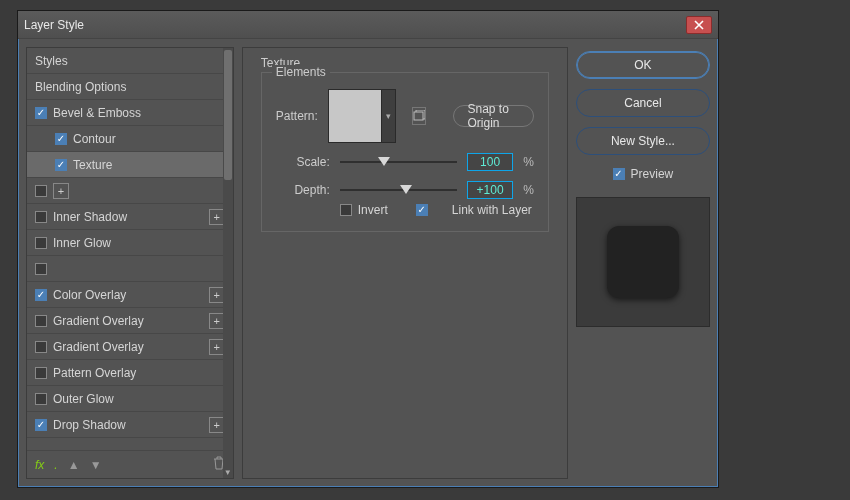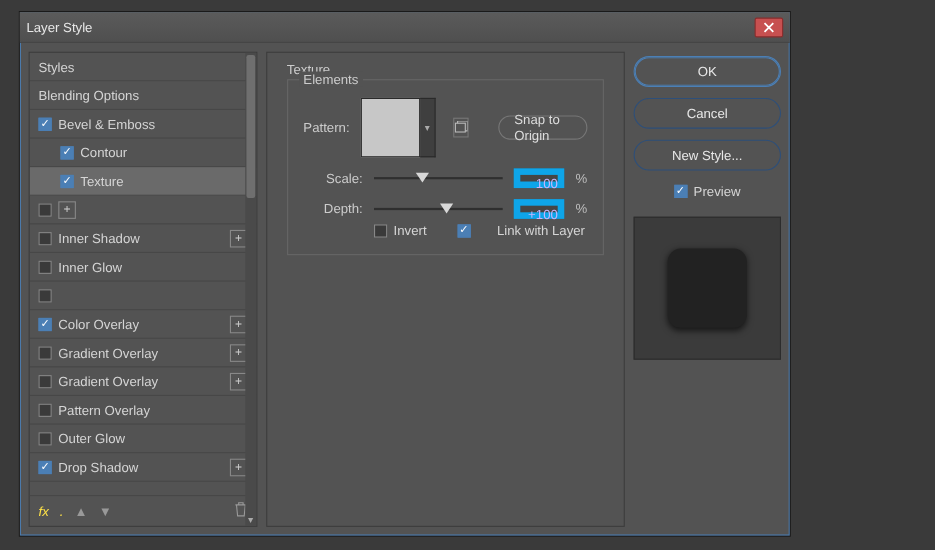--- a/index.html
+++ b/index.html
@@ -14,41 +14,41 @@
 .row{height:26px;display:flex;align-items:center;padding:0 8px;border-bottom:1px solid #474747;position:relative;gap:6px}
 .row.header{background:#535353}
 .row.subhead{background:#535353}
 .row.selected{background:#6a6a6a}
 .row .label{flex:1;white-space:nowrap;overflow:hidden;text-overflow:ellipsis}
 .cbox{width:12px;height:12px;border:1px solid #888;background:#3a3a3a;display:inline-flex;align-items:center;justify-content:center;flex-shrink:0}
 .cbox.checked{background:#4b7fb5;border-color:#4b7fb5}
 .cbox.checked::after{content:"✓";color:#fff;font-size:10px;line-height:10px}
 .plusbox{width:16px;height:16px;border:1px solid #888;display:flex;align-items:center;justify-content:center;color:#ccc;font-size:11px;flex-shrink:0}
 .footer-row{height:28px;border-top:1px solid #474747;display:flex;align-items:center;padding:0 8px;gap:10px}
-.fx-txt{font-style:italic;color:#fde047}
+.fx-txt{font-style:italic;color:#84cc16}
 .arrow-up,.arrow-down{width:12px;height:12px;display:inline-flex;align-items:center;justify-content:center;color:#999}
 .trash{margin-left:auto;color:#999}
 .scrollbar{position:absolute;right:0;top:0;width:10px;height:100%;background:#4a4a4a}
 .scrollbar .thumb{position:absolute;left:1px;right:1px;top:2px;height:130px;background:#6f6f6f;border-radius:2px}
 .scrollbar .cap{position:absolute;left:0;right:0;height:12px;display:flex;align-items:center;justify-content:center;color:#aaa;font-size:8px}
 .scrollbar .cap.bot{bottom:0}
 .content-panel{flex:1;border:1px solid #3c3c3c;padding:8px 18px;position:relative}
 .group-title{color:#ccc;font-size:12px;margin-bottom:2px}
 .fieldset{border:1px solid #666;padding:16px 14px 14px 14px;position:relative;margin-top:2px}
 .fieldset .legend{position:absolute;top:-8px;left:10px;background:#535353;padding:0 4px;color:#ccc}
 .frow{display:flex;align-items:center;gap:10px;margin-bottom:10px}
 .flabel{width:54px;text-align:right;color:#ccc}
 .pattern-sw{width:54px;height:54px;background:#c7c7c7;border:1px solid #2a2a2a}
 .dd-arrow{width:14px;height:54px;background:#3f3f3f;border:1px solid #2a2a2a;border-left:none;display:flex;align-items:center;justify-content:center;color:#aaa;font-size:9px}
 .new-preset{width:18px;height:18px;border:1px solid #777;display:flex;align-items:center;justify-content:center;color:#ccc;margin-left:6px}
 .pill-btn{height:22px;padding:0 14px;border:1px solid #777;border-radius:11px;background:#535353;display:inline-flex;align-items:center;color:#ddd}
 .slider{flex:1;height:14px;position:relative;max-width:130px}
 .slider .track{position:absolute;left:0;right:0;top:6px;height:2px;background:#2f2f2f}
 .slider .knob{position:absolute;top:2px;width:0;height:0;border-left:6px solid transparent;border-right:6px solid transparent;border-top:9px solid #d8d8d8}
-.valbox{width:46px;height:18px;background:#454545;border:6px solid #0ea5e9;text-align:right;line-height:16px;color:#c4b5fd}
+.valbox{width:46px;height:18px;background:#454545;border:1px solid #0ea5e9;text-align:center;line-height:16px;color:#5eead4}
 .unit{color:#bbb}
 .checks-row{display:flex;gap:28px;margin-left:64px;margin-top:4px;align-items:center}
 .right-panel{width:150px;display:flex;flex-direction:column;gap:10px;align-items:stretch;padding-top:4px}
 .rbtn{height:28px;border:1px solid #2d4f7a;border-radius:14px;background:#535353;display:flex;align-items:center;justify-content:center;color:#e8e8e8}
 .rbtn.primary{border:1px solid #4b7fb5;box-shadow:0 0 0 1px #4b7fb5 inset}
 .preview-check{display:flex;align-items:center;justify-content:center;gap:6px;margin-top:2px}
 .preview-box{margin-top:6px;height:130px;background:#3b3b3b;border:1px solid #2c2c2c;display:flex;align-items:center;justify-content:center}
 .preview-tile{width:72px;height:72px;background:#222;border-radius:12px;box-shadow:0 2px 6px rgba(0,0,0,.6)}
 </style>
 </head>

